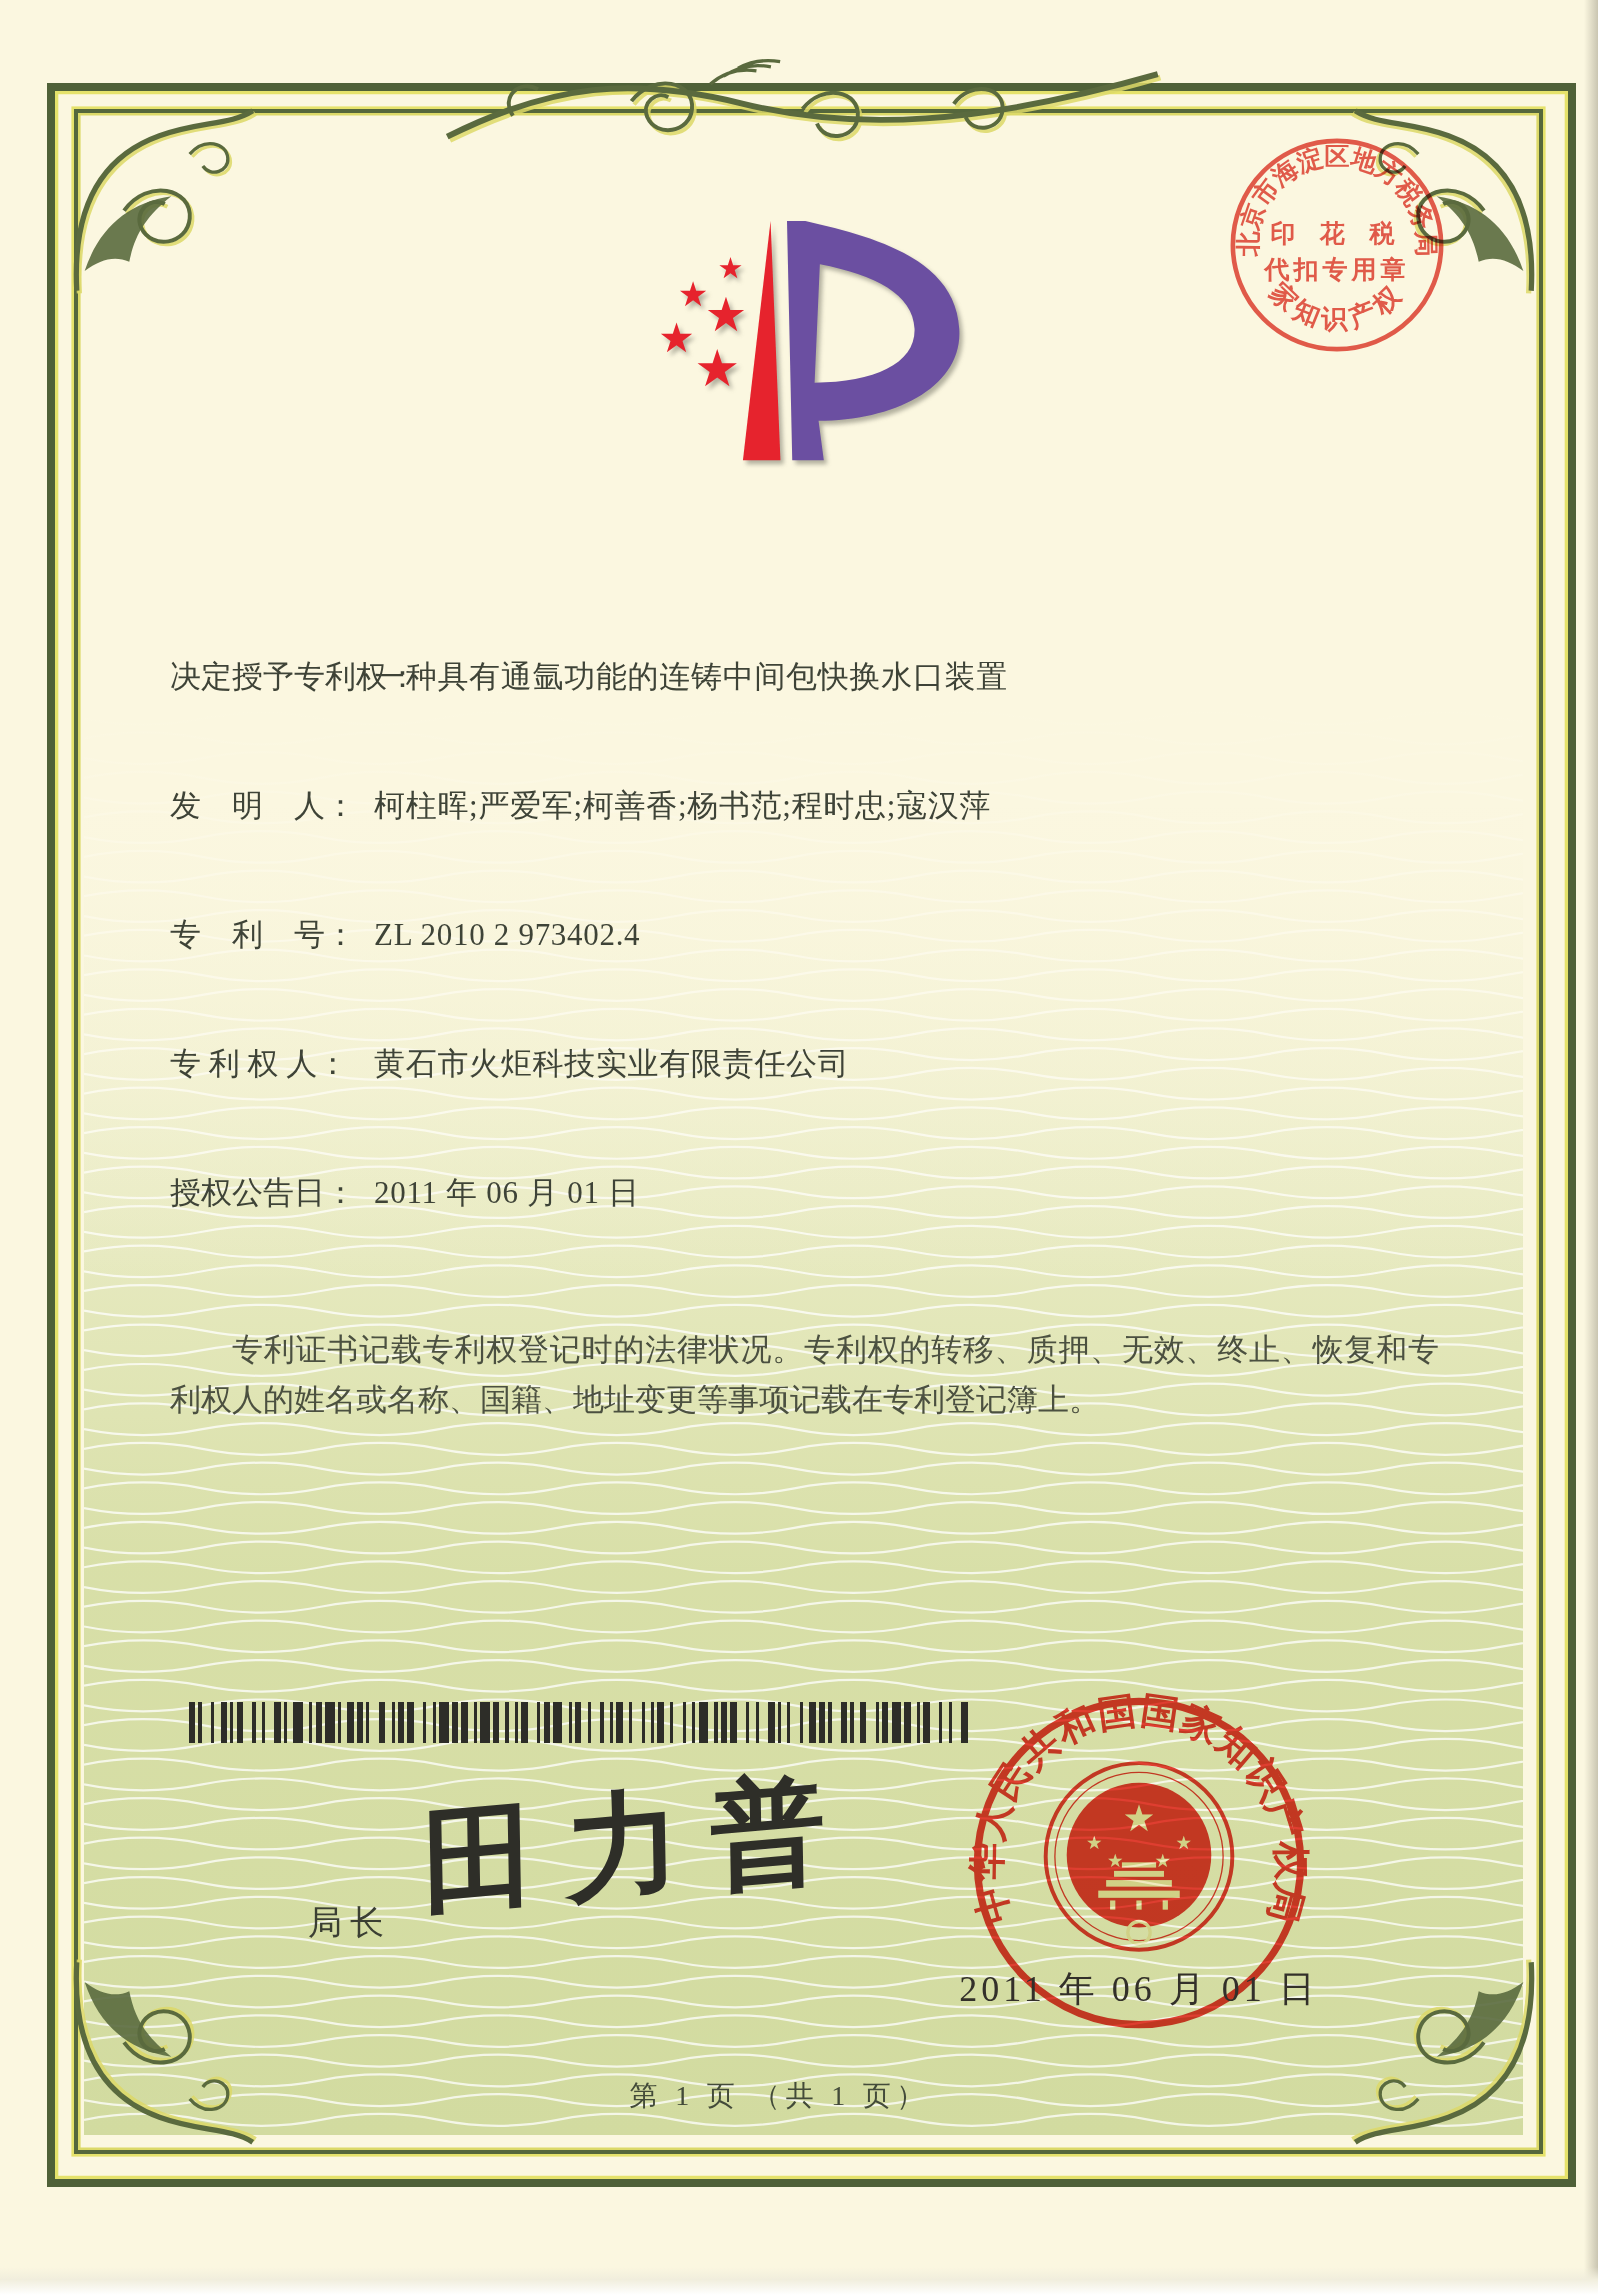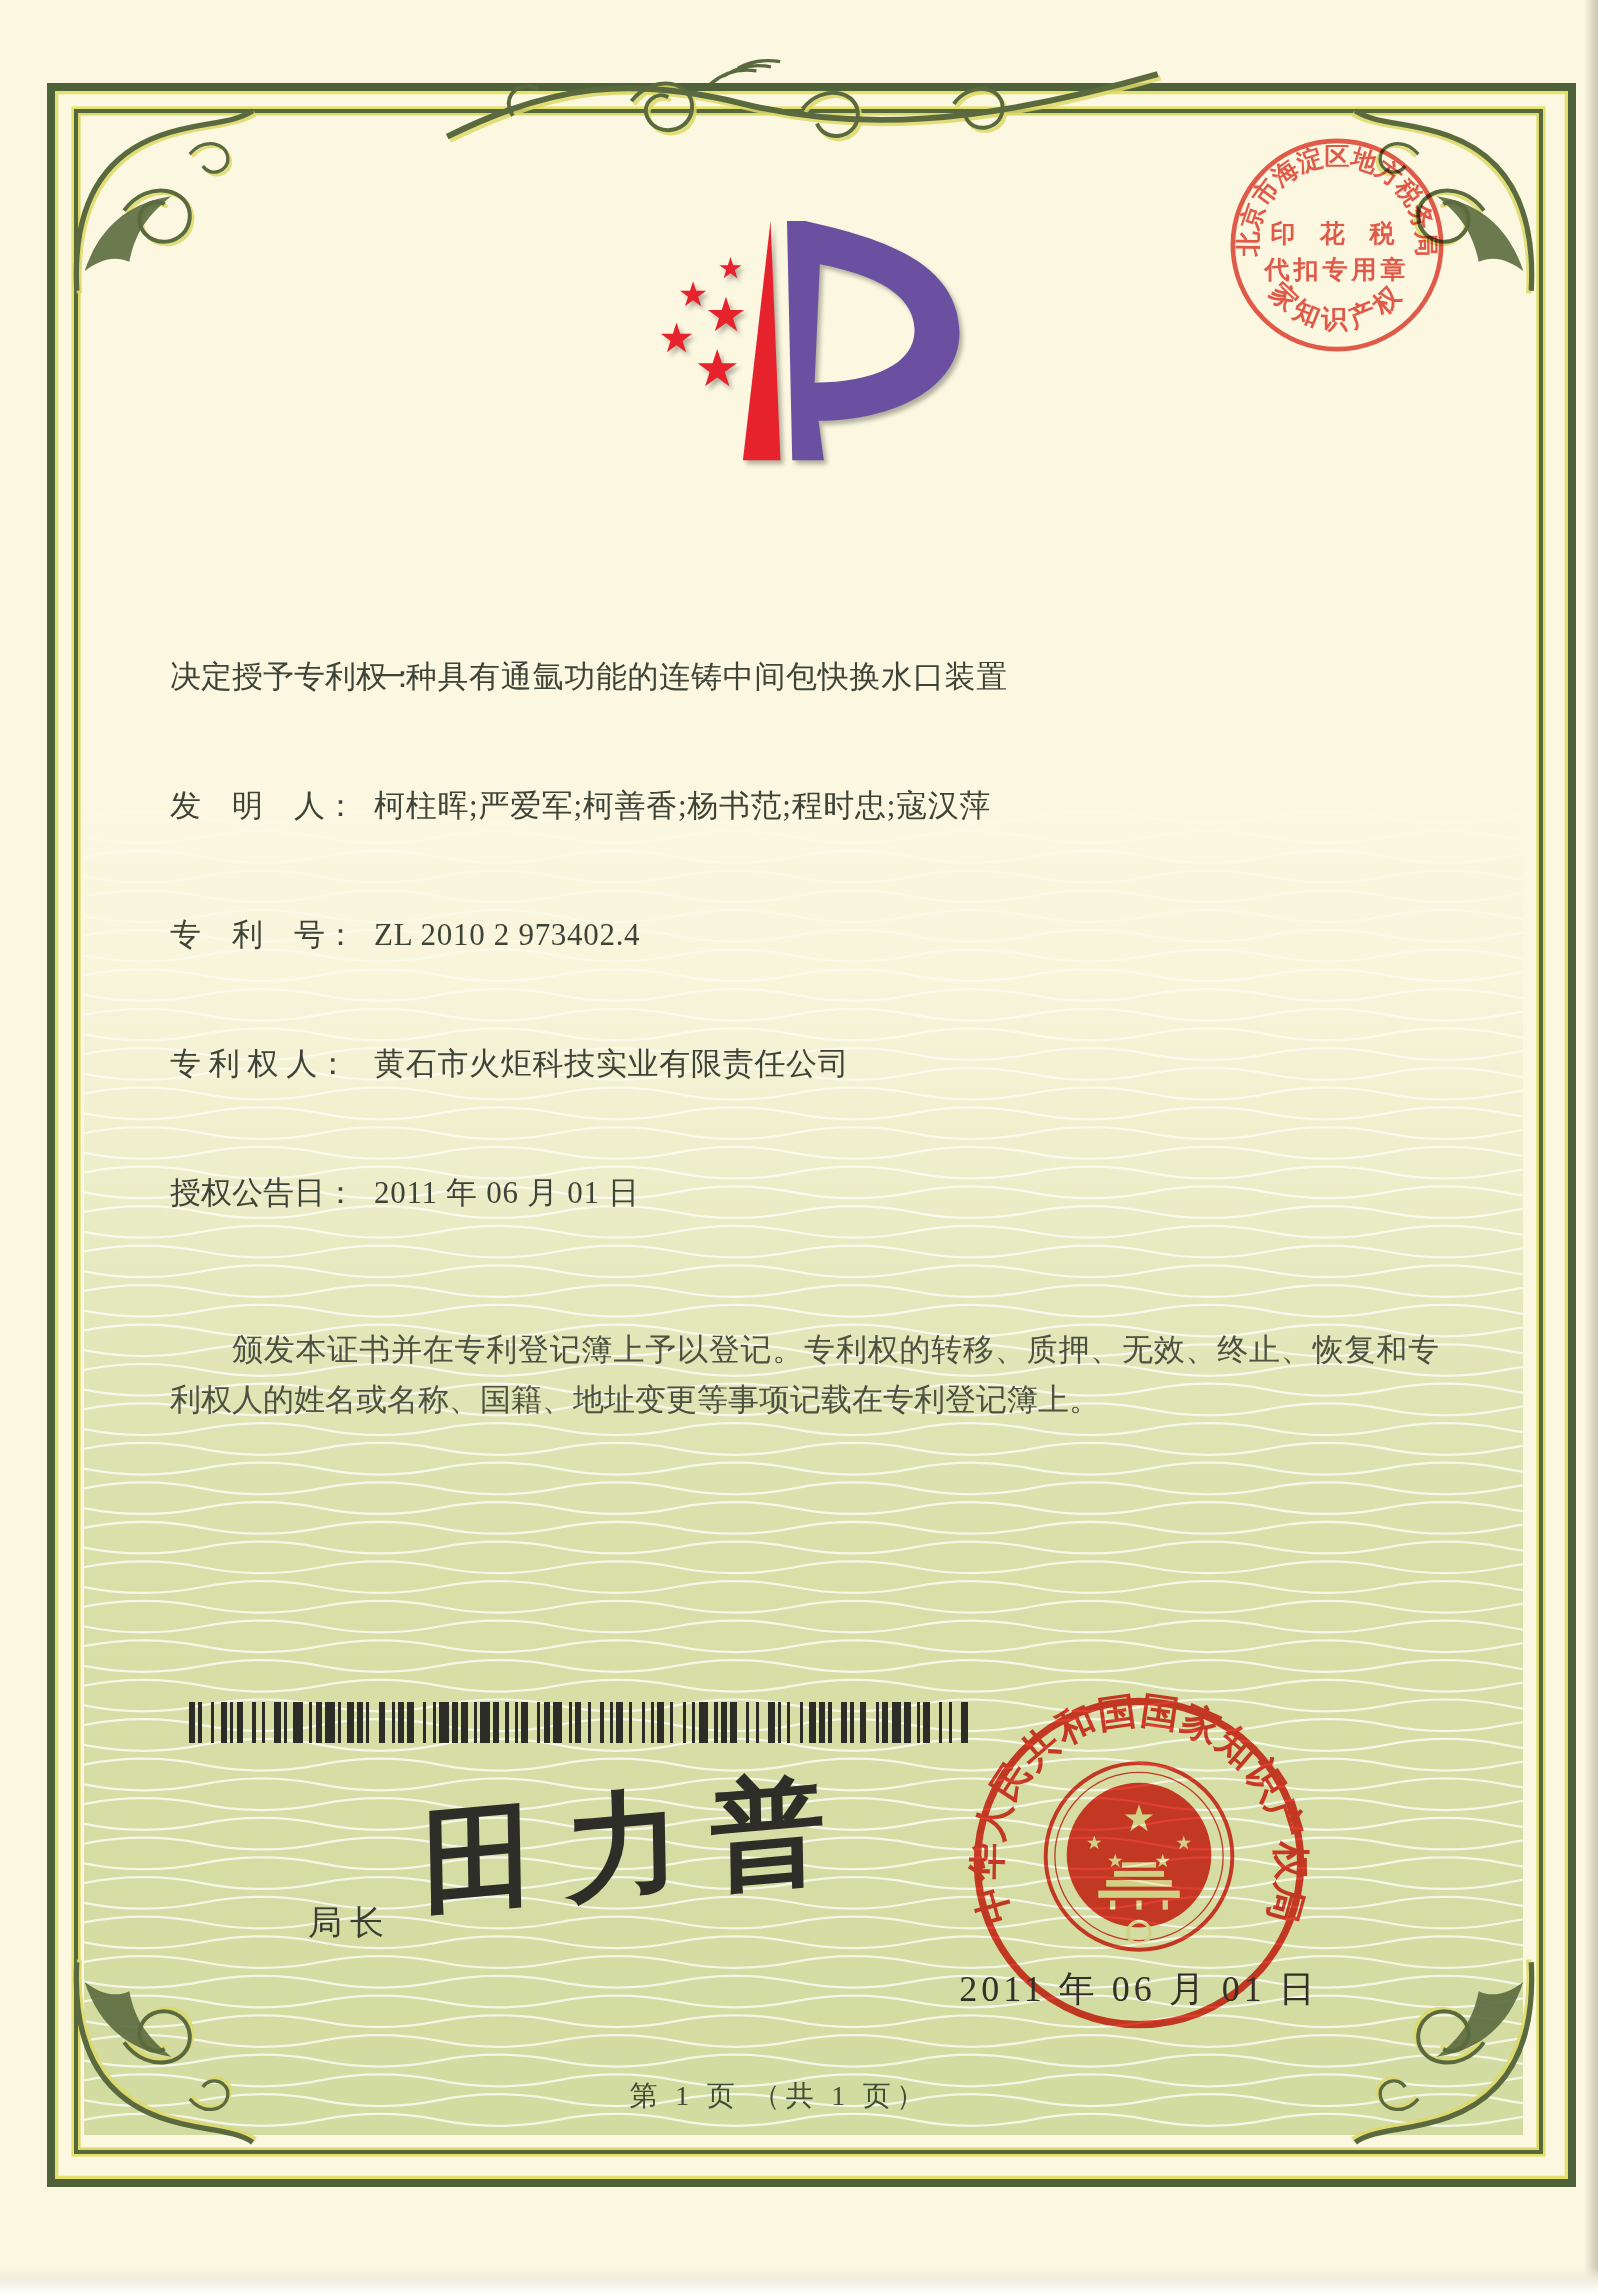--- a/index.html
+++ b/index.html
@@ -273,21 +273,21 @@
       <span class="flabel">专 利 权 人：</span>
       <span class="fvalue">黄石市火炬科技实业有限责任公司</span>
     </div>
     <div class="field-row">
       <span class="flabel">授权公告日：</span>
       <span class="fvalue">2011 年 06 月 01 日</span>
     </div>
   </div>
 
   <div class="paras">
-    <p>颁发本证书并在专利登记簿上予以登记。专利权的转移、质押、无效、终止、恢复和专利权人的姓名或名称、国籍、地址变更等事项记载在专利登记簿上。</p>
+    <p>专利证书记载专利权登记时的法律状况。专利权的转移、质押、无效、终止、恢复和专利权人的姓名或名称、国籍、地址变更等事项记载在专利登记簿上。</p>
   </div>
 
   <div id="barcode">
       <span style="width:6.3px"></span>
       <i style="width:3.2px"></i>
       <span style="width:3.2px"></span>
       <i style="width:9.5px"></i>
       <span style="width:3.2px"></span>
       <i style="width:6.3px"></i>
       <span style="width:6.3px"></span>

